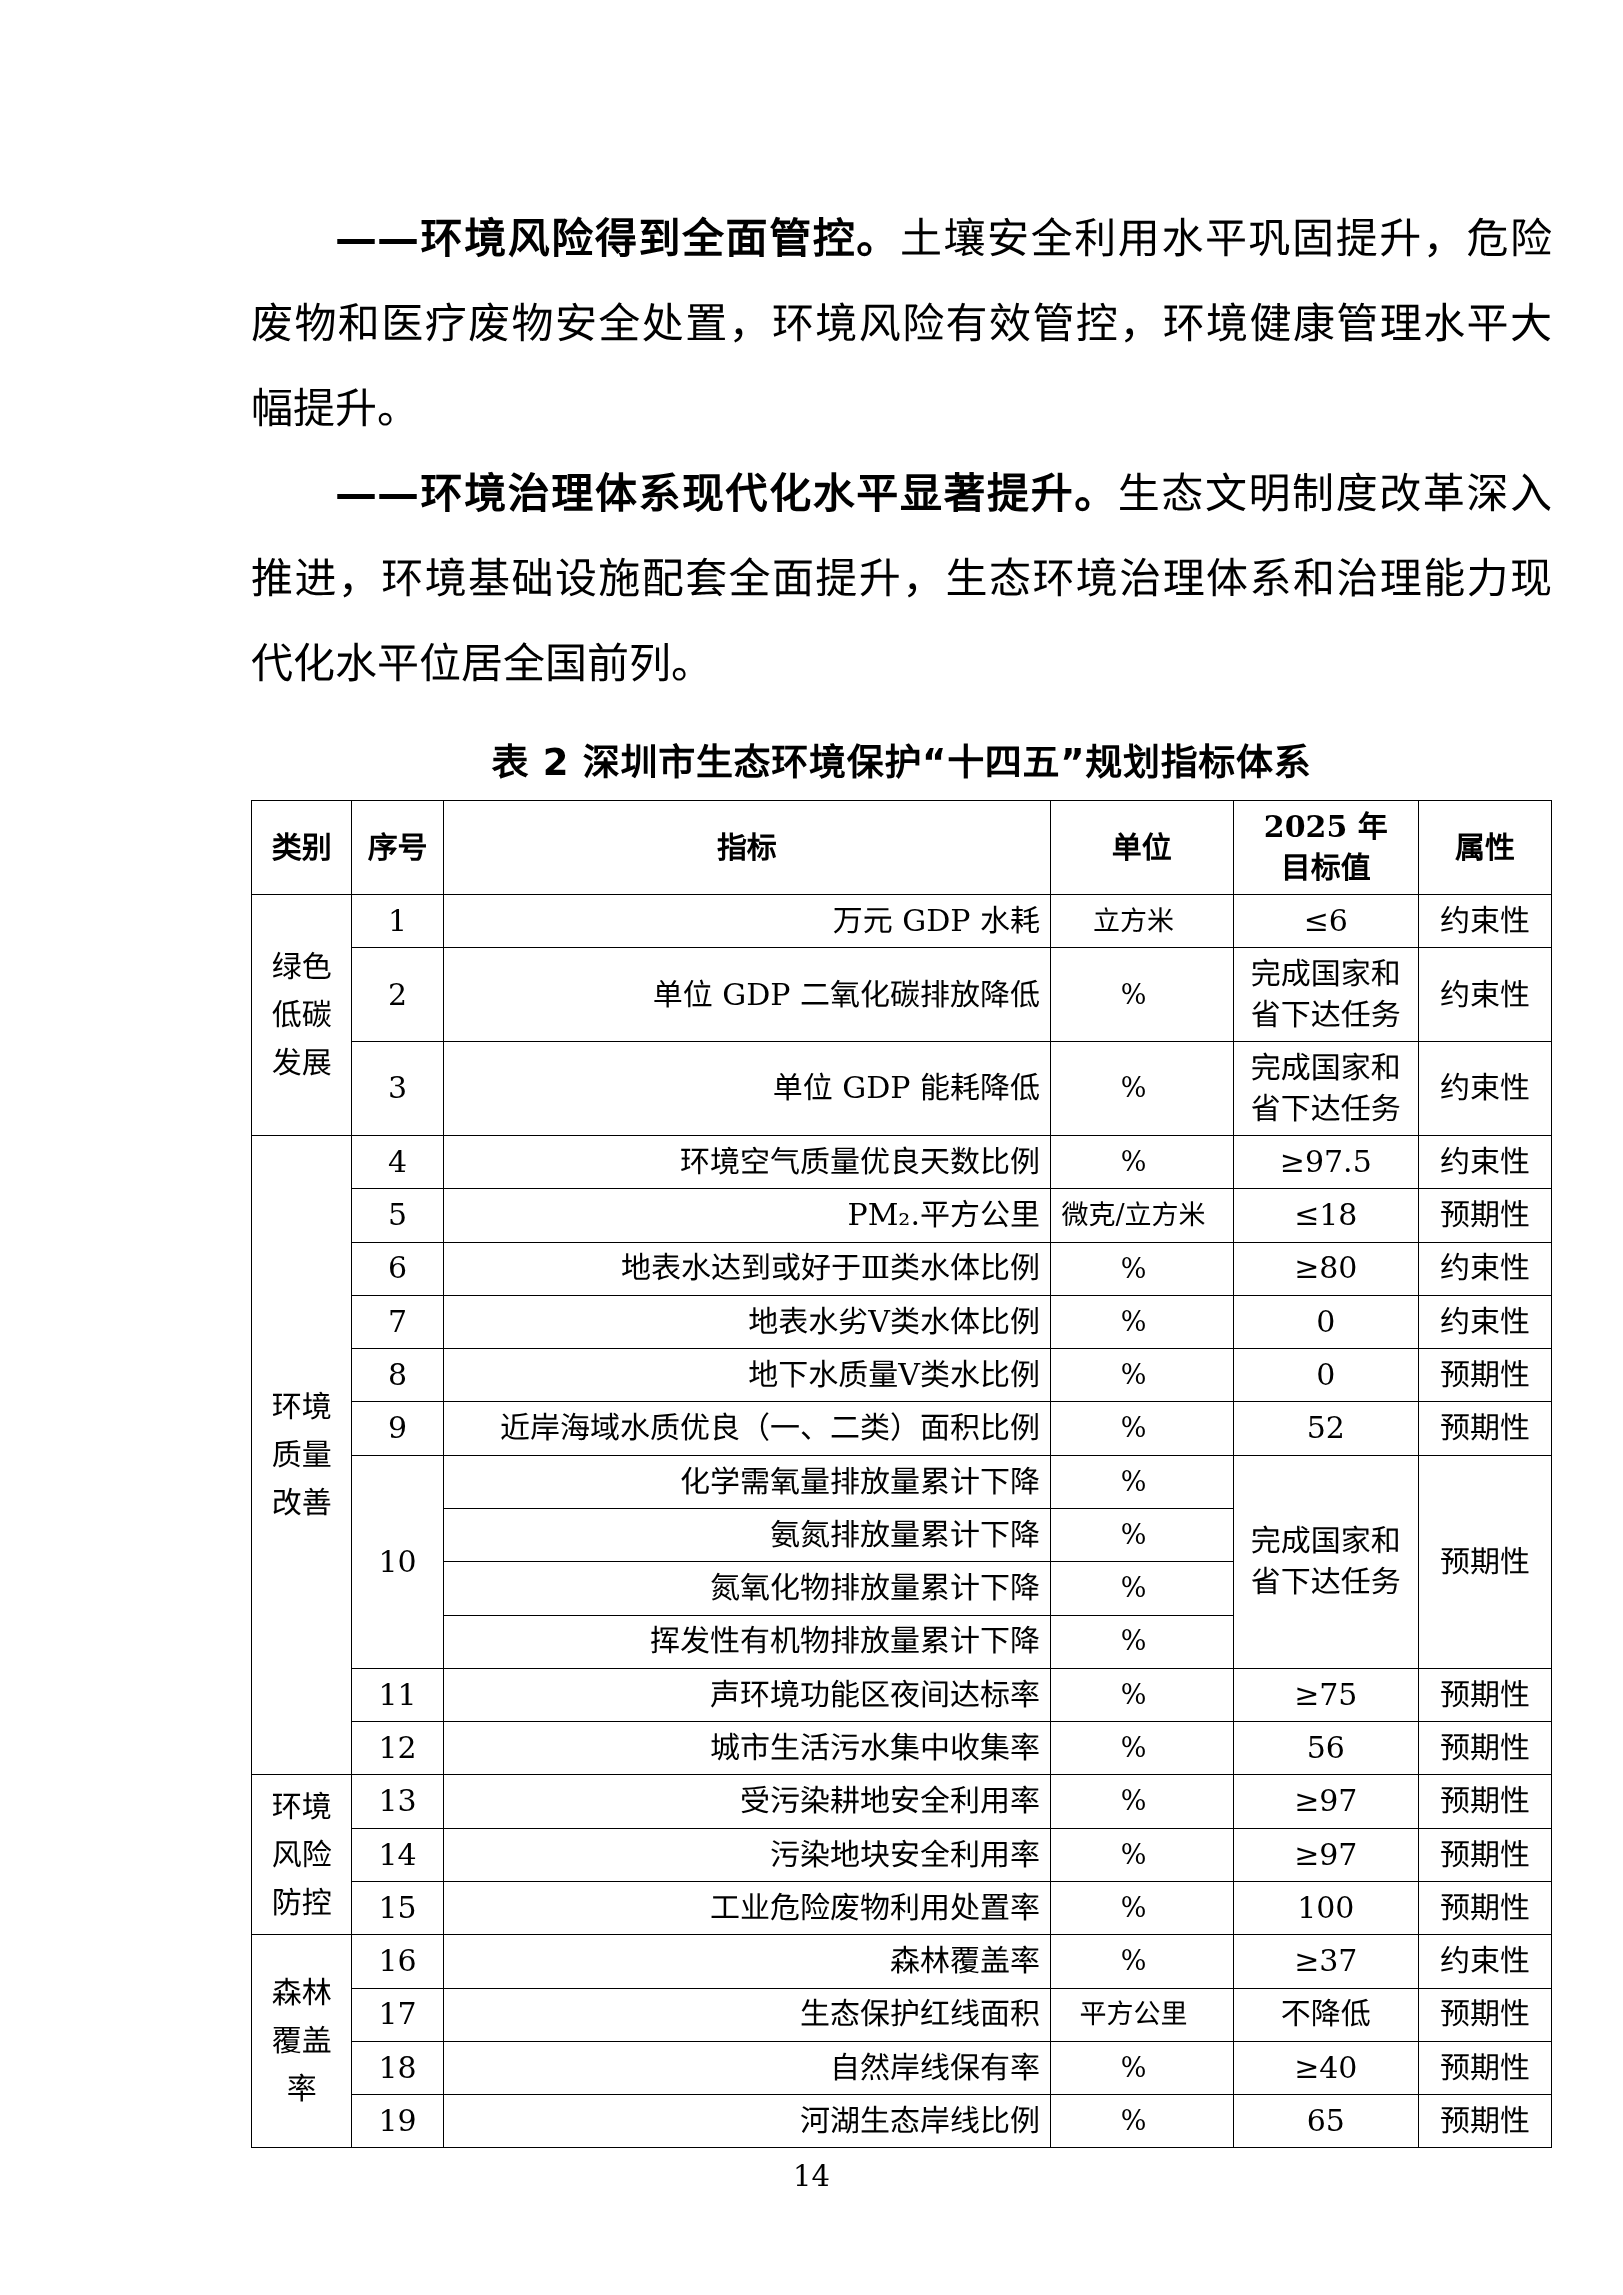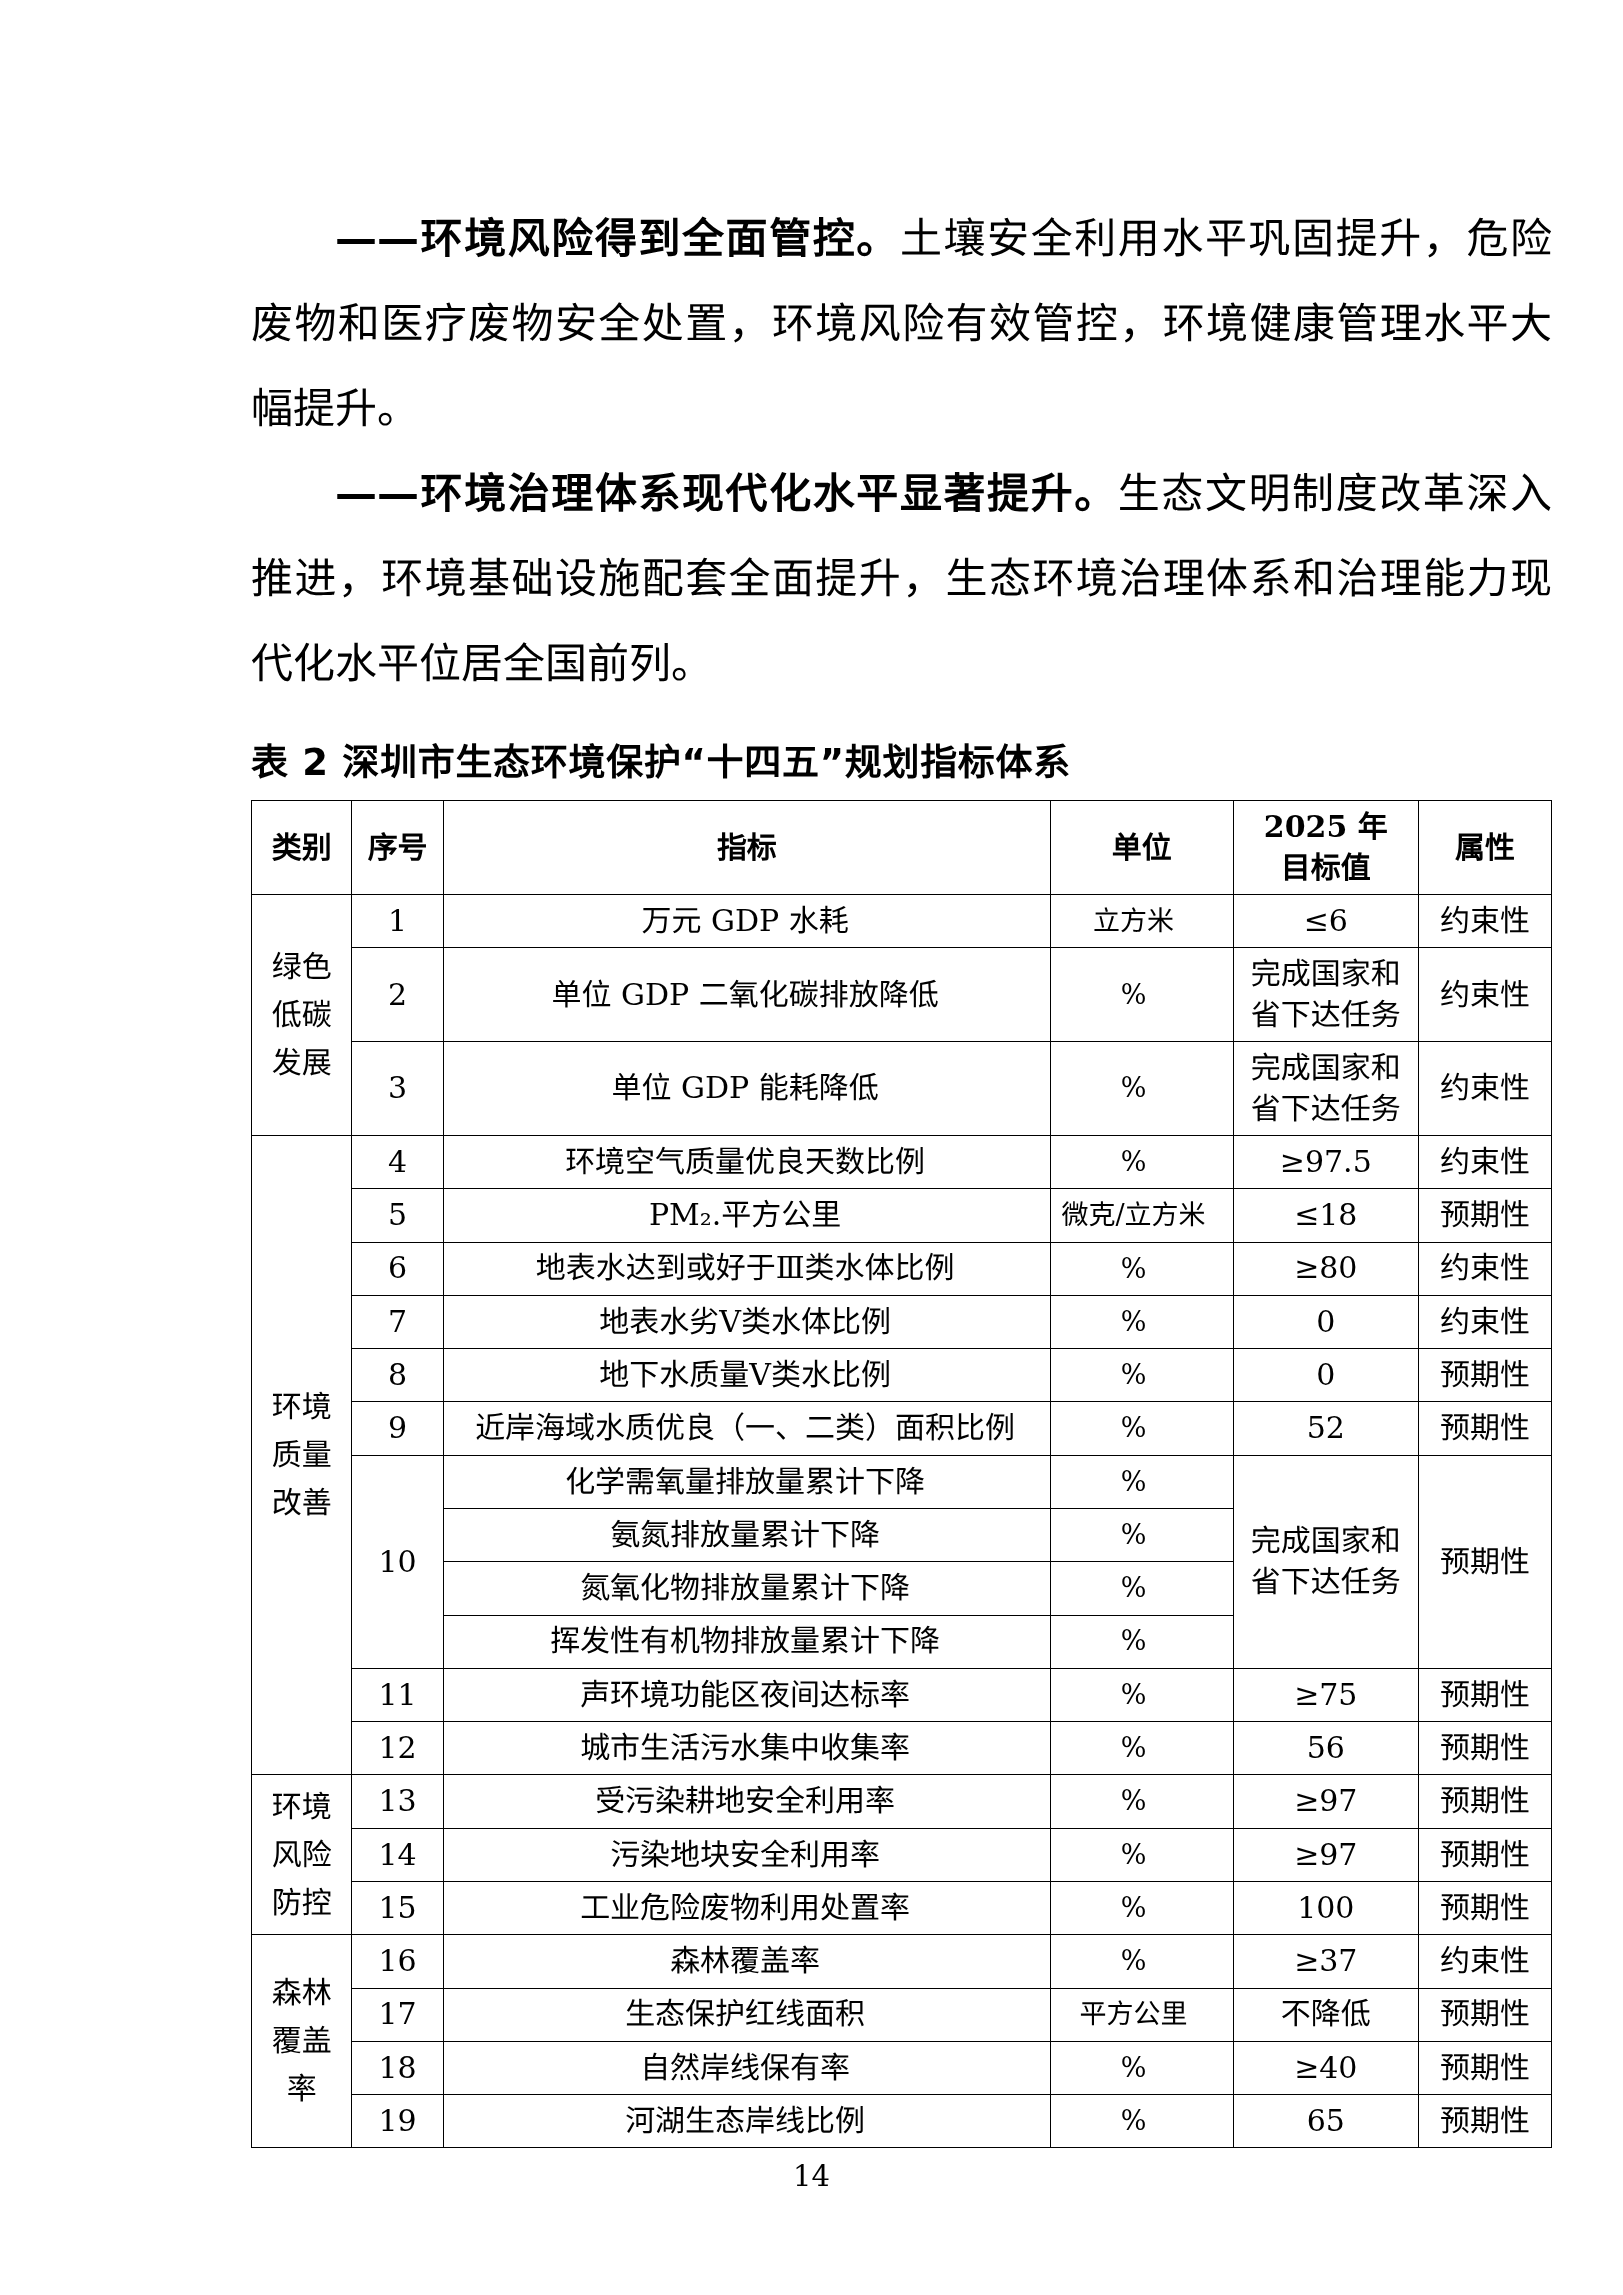--- a/index.html
+++ b/index.html
@@ -27,21 +27,21 @@
     line-height: 85px;
     text-align: justify;
     text-indent: 2em;
   }
   .para .lead { font-weight: 700; }
   .table-title {
     margin: 26px 0 14.4px;
     font-family: "DejaVu Sans", "Liberation Sans", sans-serif;
     font-size: 37px;
     font-weight: 700;
-    text-align: left;
+    text-align: center;
     letter-spacing: 0.7px;
   }
   table.indicators {
     width: 100%;
     border-collapse: collapse;
     table-layout: fixed;
     font-size: 30px;
     font-family: "DejaVu Serif", "Liberation Serif", serif;
     border-radius: 18px;
   }
@@ -51,21 +51,21 @@
     vertical-align: middle;
     padding: 5.9px 3.9px;
     line-height: 1.35;
     word-break: break-all;
   }
   .indicators th {
     font-weight: 700;
     white-space: pre-line;
   }
   .indicators td.indicator {
-    text-align: center;
+    text-align: right;
     padding-left: 6.5px;
     padding-right: 10px;
   }
   .indicators td.unit { font-size: 27px; padding-left: 1.3px; padding-right: 18px; }
   .indicators td.target { padding-left: 2.6px; padding-right: 2.6px; }
   .indicators td.category { padding-left: 5.2px; padding-right: 5.2px; line-height: 1.6; }
   .page-number {
     position: absolute;
     left: 0;
     width: 100%;

